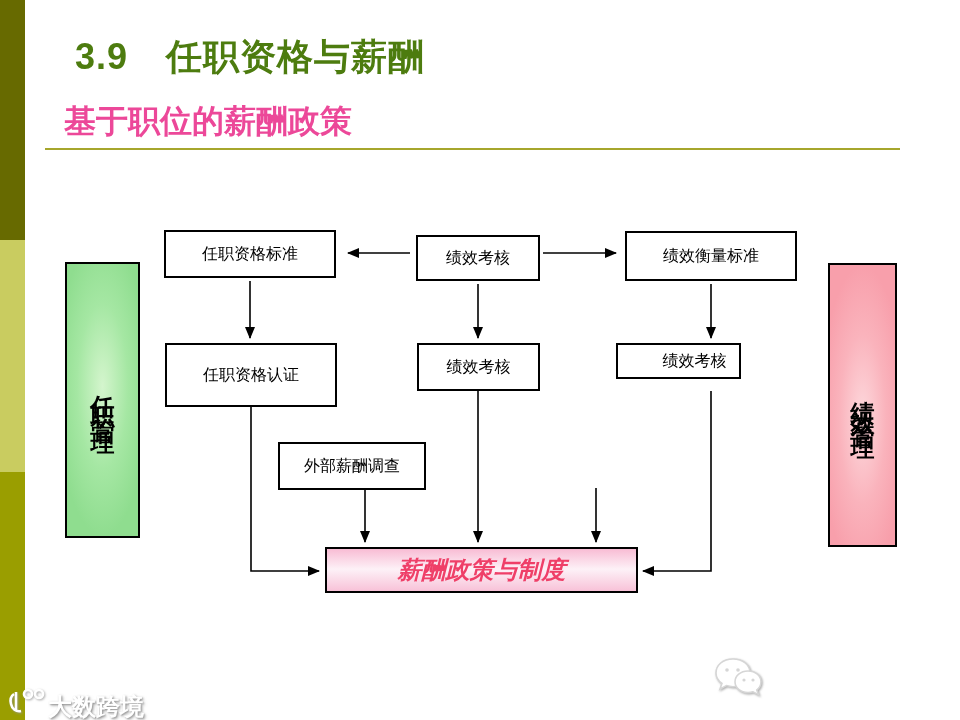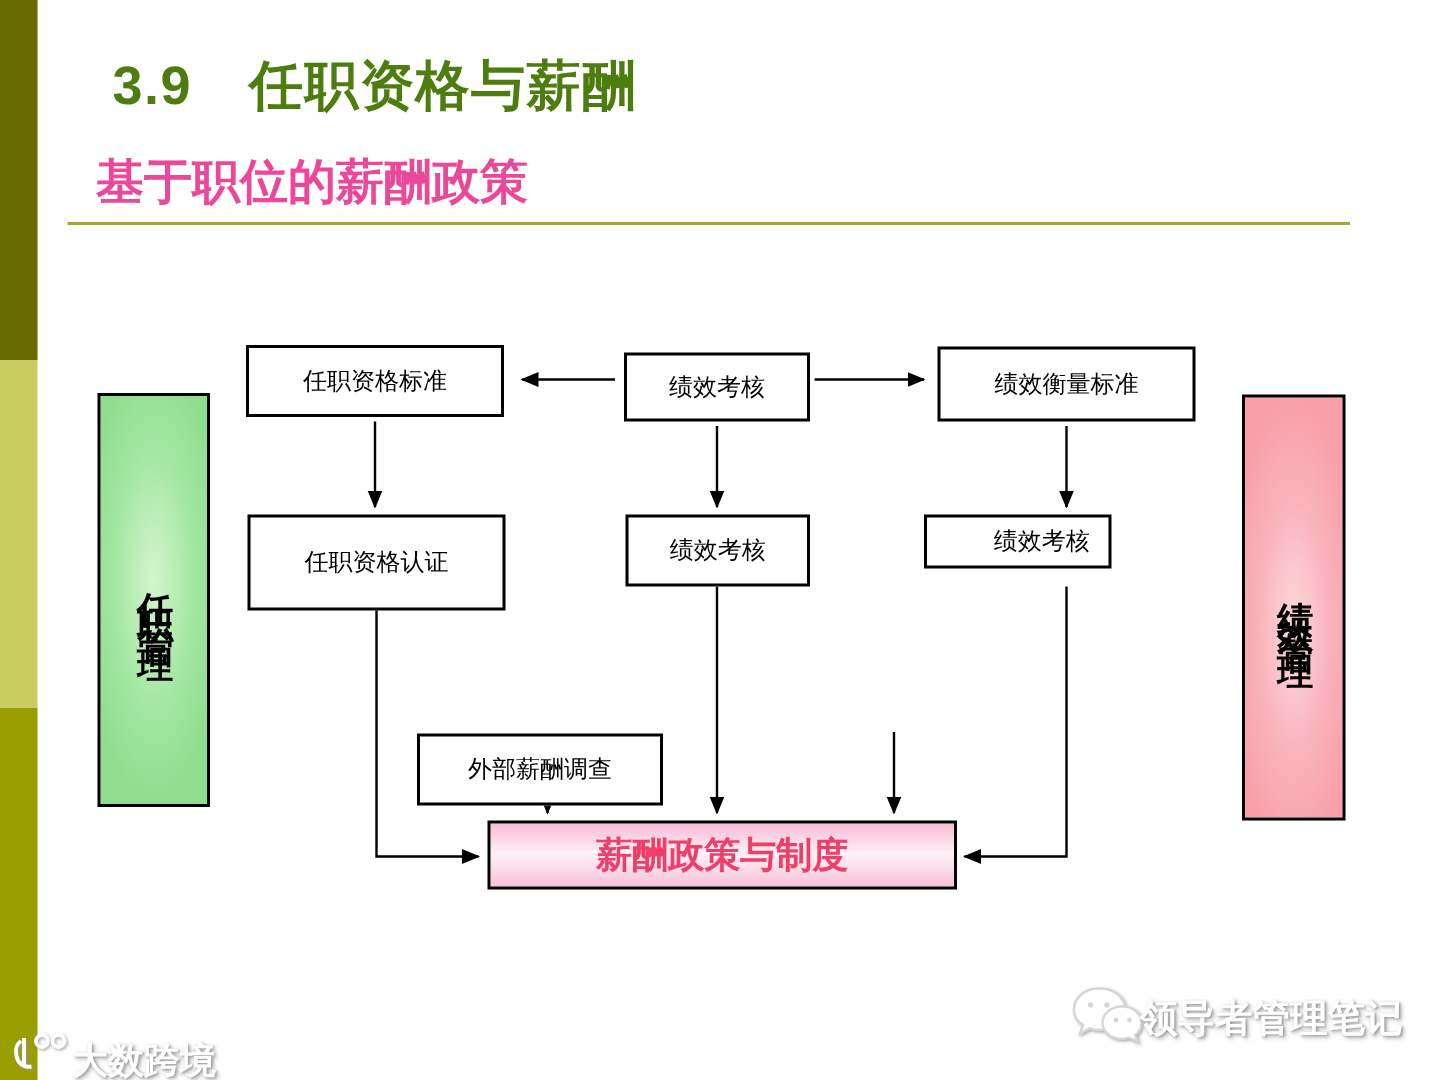--- a/index.html
+++ b/index.html
@@ -44,26 +44,26 @@
     border: 2px solid #000;
     display: flex; align-items: center; justify-content: center;
     font-size: 16px; color: #000; white-space: nowrap;
   }
   .b-qual-standard { left: 164px; top: 230px; width: 172px; height: 48px; }
   .b-job-desc      { left: 416px; top: 235px; width: 124px; height: 46px; }
   .b-perf-standard { left: 625px; top: 231px; width: 172px; height: 50px; }
   .b-qual-cert     { left: 165px; top: 343px; width: 172px; height: 64px; }
   .b-job-eval      { left: 417px; top: 343px; width: 123px; height: 48px; }
   .b-perf-review   { left: 616px; top: 343px; width: 125px; height: 36px; padding-left: 32px; }
-  .b-ext-survey    { left: 278px; top: 442px; width: 164px; height: 48px; margin-top: 47px; }
+  .b-ext-survey    { left: 278px; top: 442px; width: 148px; height: 48px; }
   .b-int-finance   { left: 510px; top: 442px; width: 173px; height: 46px; }
   .b-policy {
     left: 325px; top: 547px; width: 313px; height: 46px;
     background: linear-gradient(to bottom, #f8bcd4 0%, #fdf1f7 48%, #f8c2d8 100%);
-    font-weight: bold; color: #ef3f68; font-size: 24px;
+    font-weight: bold; color: #ef3f68; font-size: 24px; font-style: italic;
   }
 
   
   .vbar {
     position: absolute;
     border: 2px solid #000;
     display: flex; align-items: center; justify-content: center;
     font-size: 24px; font-weight: bold; color: #000;
     writing-mode: vertical-rl; text-orientation: upright;
     letter-spacing: 12px;
@@ -146,21 +146,20 @@
       <path d="M21,4 C11,4 4,10 4,18 C4,22.5 6.5,26 10,28.4 L8,34 L14.5,30.6 C16.5,31.3 18.7,31.7 21,31.7 C31,31.7 38,25.7 38,18 C38,10 31,4 21,4 Z"></path>
       <path d="M36,16 C28.5,16 23,20.8 23,26.8 C23,32.8 28.5,37.6 36,37.6 C37.8,37.6 39.5,37.3 41,36.8 L46.5,39.6 L44.8,35 C47.6,33 49,30.1 49,26.8 C49,20.8 43.5,16 36,16 Z"></path>
     </g>
     <g fill="#d6d6d6">
       <circle cx="15" cy="15" r="1.8"></circle>
       <circle cx="26" cy="15" r="1.8"></circle>
       <circle cx="32" cy="25" r="1.6"></circle>
       <circle cx="41" cy="25" r="1.6"></circle>
     </g>
   </svg>
-  <div class="wm wm-right">领导者管理笔记</div>
 
   <svg class="brand-icon" width="42" height="32" viewBox="0 0 42 32">
     <g stroke="#ffffff" stroke-width="2.6" fill="none">
       <path d="M8,8 C5,10 4,14 5,18 C6,23 10,26 15,25"></path>
       <path d="M10,6 V24"></path>
       <circle cx="22" cy="8" r="4"></circle>
       <circle cx="33" cy="8" r="4"></circle>
     </g>
   </svg>
   <div class="wm wm-left">大数跨境</div>

